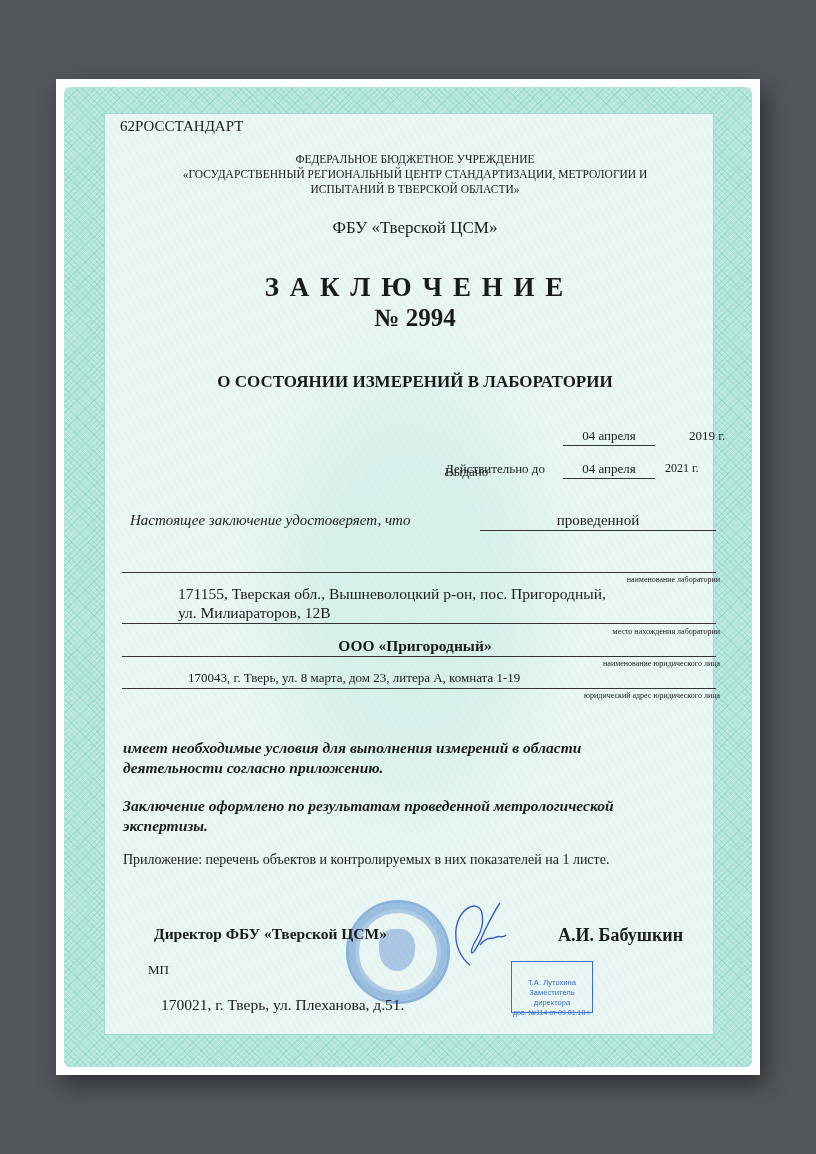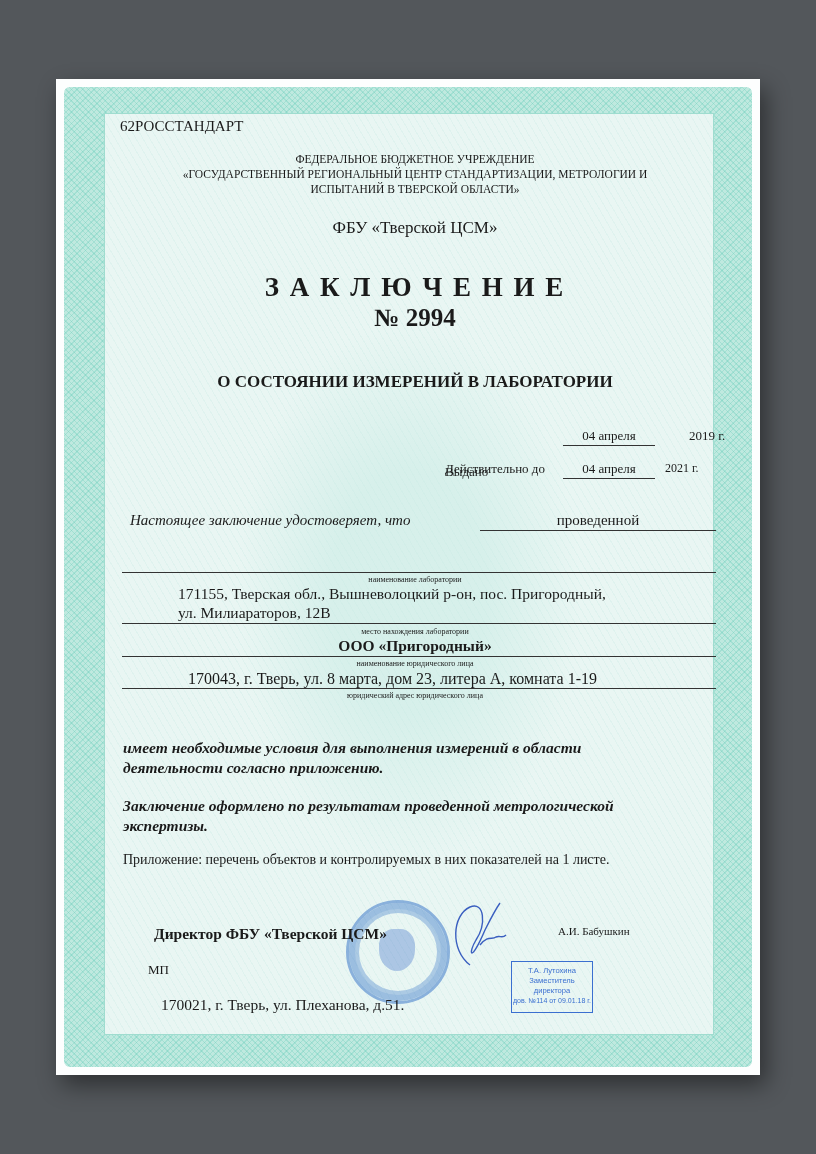--- a/index.html
+++ b/index.html
@@ -13,25 +13,25 @@
     border-radius:6px;}
   .inner{position:absolute;left:48px;top:34px;right:46px;bottom:40px;
     background:
       radial-gradient(ellipse at 50% 52%, rgba(200,235,228,0.55) 0 18%, transparent 40%),
       repeating-linear-gradient(60deg, rgba(150,215,205,0.12) 0 1px, transparent 1px 6px),
       #e9f6f3;
     border:1px solid #9fdccf;}
   .t{position:absolute;white-space:nowrap;}
   .c{text-align:center;}
   .line{position:absolute;height:0;border-top:1px solid #333;}
-  .small{font-size:8px;}
+  .small{font-size:8px;text-align:right;}
   .stamp{position:absolute;left:346px;top:900px;width:98px;height:98px;border-radius:50%;border:3px solid rgba(60,120,200,0.55);box-shadow:inset 0 0 0 6px rgba(60,120,200,0.15), inset 0 0 0 10px rgba(60,120,200,0.35);}
   .stamp::after{content:"";position:absolute;left:30px;top:26px;width:36px;height:42px;border-radius:40% 40% 50% 50%;background:rgba(60,110,200,0.35);}
   .sig{position:absolute;left:440px;top:895px;width:70px;height:90px;}
-  .boxstamp{position:absolute;left:511px;top:961px;width:82px;height:52px;border:1.5px solid #3a6fd0;color:#3a6fd0;font-family:"Liberation Sans",sans-serif;font-size:7.6px;line-height:10px;text-align:center;padding-top:4px;box-sizing:border-box;}
+  .boxstamp{position:absolute;left:511px;top:961px;width:82px;height:52px;border:1.5px solid #3a6fd0;color:#3a6fd0;font-family:"Liberation Sans",sans-serif;font-size:7.6px;line-height:10px;text-align:center;padding-top:16px;box-sizing:border-box;}
 </style>
 </head>
 <body>
 
 <div class="paper">
   <div class="frame"></div>
   <div class="inner"></div>
 </div>
 
 <div class="t" style="left:120px;top:118px;font-size:15px;">62РОССТАНДАРТ</div>
@@ -60,36 +60,36 @@
 
 <div class="line" style="left:122px;width:594px;top:572px;"></div>
 <div class="t c small" style="left:110px;width:610px;top:575px;">наименование лаборатории</div>
 <div class="t" style="left:178px;top:585px;font-size:15.5px;">171155, Тверская обл., Вышневолоцкий р-он, пос. Пригородный,</div>
 <div class="t" style="left:178px;top:604px;font-size:15.5px;">ул. Милиараторов, 12В</div>
 <div class="line" style="left:122px;width:594px;top:623px;"></div>
 <div class="t c small" style="left:110px;width:610px;top:627px;">место нахождения лаборатории</div>
 <div class="t c" style="left:110px;width:610px;top:637px;font-size:15.5px;font-weight:bold;">ООО «Пригородный»</div>
 <div class="line" style="left:122px;width:594px;top:656px;"></div>
 <div class="t c small" style="left:110px;width:610px;top:659px;">наименование юридического лица</div>
-<div class="t" style="left:188px;top:670px;font-size:16px;">170043, г. Тверь, ул. 8 марта, дом 23, литера А, комната 1-19</div>
+<div class="t" style="left:188px;top:670px;font-size:13px;">170043, г. Тверь, ул. 8 марта, дом 23, литера А, комната 1-19</div>
 <div class="line" style="left:122px;width:594px;top:688px;"></div>
 <div class="t c small" style="left:110px;width:610px;top:691px;">юридический адрес юридического лица</div>
 
 <div class="t" style="left:123px;top:739px;font-size:15.5px;font-style:italic;font-weight:bold;">имеет необходимые условия для выполнения измерений в области</div>
 <div class="t" style="left:123px;top:759px;font-size:15.5px;font-style:italic;font-weight:bold;">деятельности согласно приложению.</div>
 <div class="t" style="left:123px;top:797px;font-size:15.5px;font-style:italic;font-weight:bold;">Заключение оформлено по результатам проведенной метрологической</div>
 <div class="t" style="left:123px;top:817px;font-size:15.5px;font-style:italic;font-weight:bold;">экспертизы.</div>
 <div class="t" style="left:123px;top:852px;font-size:14px;">Приложение: перечень объектов и контролируемых в них показателей на  1  листе.</div>
 
 <div class="stamp"></div>
 <svg class="sig" viewBox="0 0 70 90">
   <path d="M30 70 C10 55 12 20 30 12 C45 6 46 30 36 45 C28 58 30 70 45 35 C50 25 55 15 60 8 M40 50 C48 40 52 45 56 42 C60 40 62 44 66 40" fill="none" stroke="#3a5fc0" stroke-width="1.4"></path>
 </svg>
 <div class="t" style="left:154px;top:925px;font-size:15.5px;font-weight:bold;">Директор ФБУ «Тверской ЦСМ»</div>
-<div class="t" style="left:558px;top:925px;font-size:11px;font-weight:normal;">А.И. Бабушкин</div>
+<div class="t" style="left:558px;top:925px;font-size:18px;font-weight:bold;">А.И. Бабушкин</div>
 <div class="t" style="left:148px;top:962px;font-size:13px;">МП</div>
 <div class="t" style="left:153px;top:996px;font-size:15.5px;margin-left:8px;">170021, г. Тверь, ул. Плеханова, д.51.</div>
 <div class="boxstamp">
   <div>Т.А. Лутохина</div>
   <div>Заместитель</div>
   <div>директора</div>
   <div style="white-space:nowrap;font-size:7px;">дов. №114 от 09.01.18 г.</div>
 </div>
 
 </body></html>

